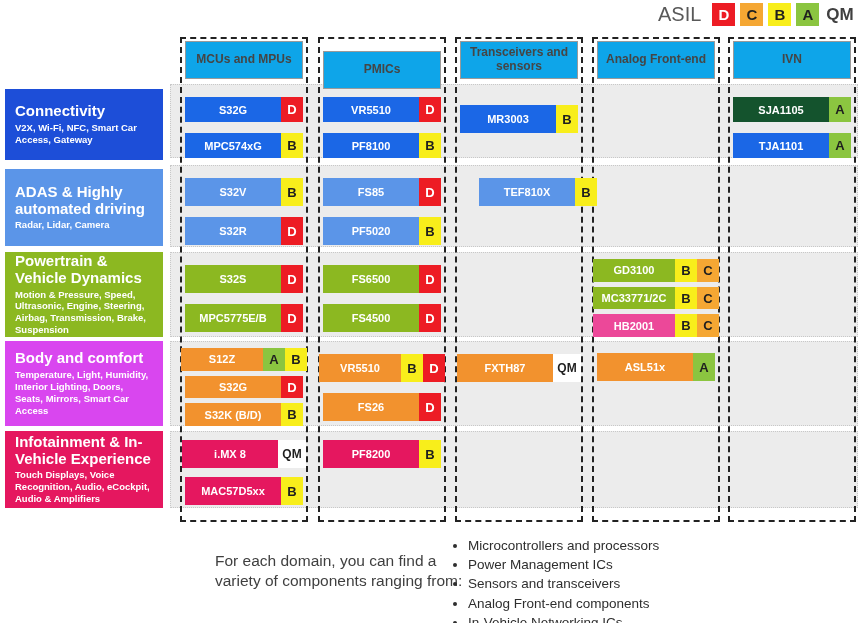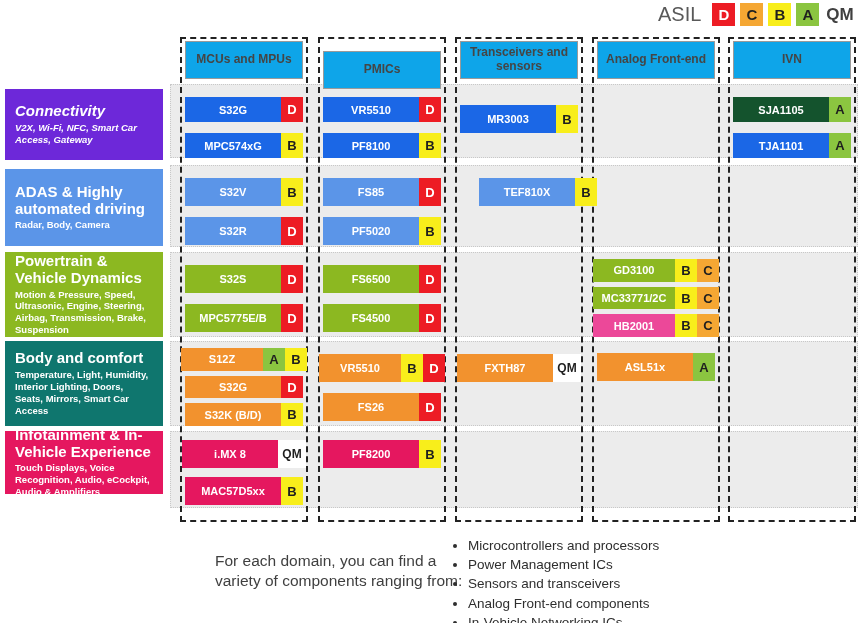--- a/index.html
+++ b/index.html
@@ -86,37 +86,37 @@
       <div class="dcol" style="left: 592px; width: 128px;"></div>
       <div class="colhead" style="left: 597px; top: 41px; width: 118px; height: 38px;">
         <span>Analog Front-end</span>
       </div>
       <div class="dcol" style="left: 728px; width: 128px;"></div>
       <div class="colhead" style="left: 733px; top: 41px; width: 118px; height: 38px;">
         <span>IVN</span>
       </div>
     </div>
   <div id="sidebar">
-      <div class="side" style="top: 89px; height: 71px; background: #6d28d9; font-style: italic;">
+      <div class="side" style="top: 89px; height: 71px; background: #1d4ed8;">
         <div class="side-title">Connectivity</div>
         <div class="side-sub">V2X, Wi-Fi, NFC, Smart Car Access, Gateway</div>
       </div>
       <div class="side" style="top: 169px; height: 77px; background: rgb(91, 149, 232);">
         <div class="side-title">ADAS &amp; Highly automated driving</div>
-        <div class="side-sub">Radar, Body, Camera</div>
+        <div class="side-sub">Radar, Lidar, Camera</div>
       </div>
       <div class="side" style="top: 252px; height: 85px; background: rgb(140, 184, 33);">
         <div class="side-title">Powertrain &amp; Vehicle Dynamics</div>
         <div class="side-sub">Motion &amp; Pressure, Speed, Ultrasonic, Engine, Steering, Airbag, Transmission, Brake, Suspension</div>
       </div>
-      <div class="side" style="top: 341px; height: 85px; background: #0f766e;">
+      <div class="side" style="top: 341px; height: 85px; background: #d946ef;">
         <div class="side-title">Body and comfort</div>
         <div class="side-sub">Temperature, Light, Humidity, Interior Lighting, Doors, Seats, Mirrors, Smart Car Access</div>
       </div>
-      <div class="side" style="top: 431px; height: 63px; background: rgb(229, 23, 95);">
+      <div class="side" style="top: 431px; height: 77px; background: rgb(229, 23, 95);">
         <div class="side-title">Infotainment &amp; In-Vehicle Experience</div>
         <div class="side-sub">Touch Displays, Voice Recognition, Audio, eCockpit, Audio &amp; Amplifiers</div>
       </div>
     </div>
   <div id="cells">
       <div class="cell" style="left: 180px; width: 128px; top: 84px; height: 74px;">
         <div class="chip">
           <div class="chip-label" style="background: rgb(27, 103, 230);">S32G</div>
           <div class="badge" style="background: rgb(237, 28, 36); color: rgb(255, 255, 255);">D</div>
         </div>

